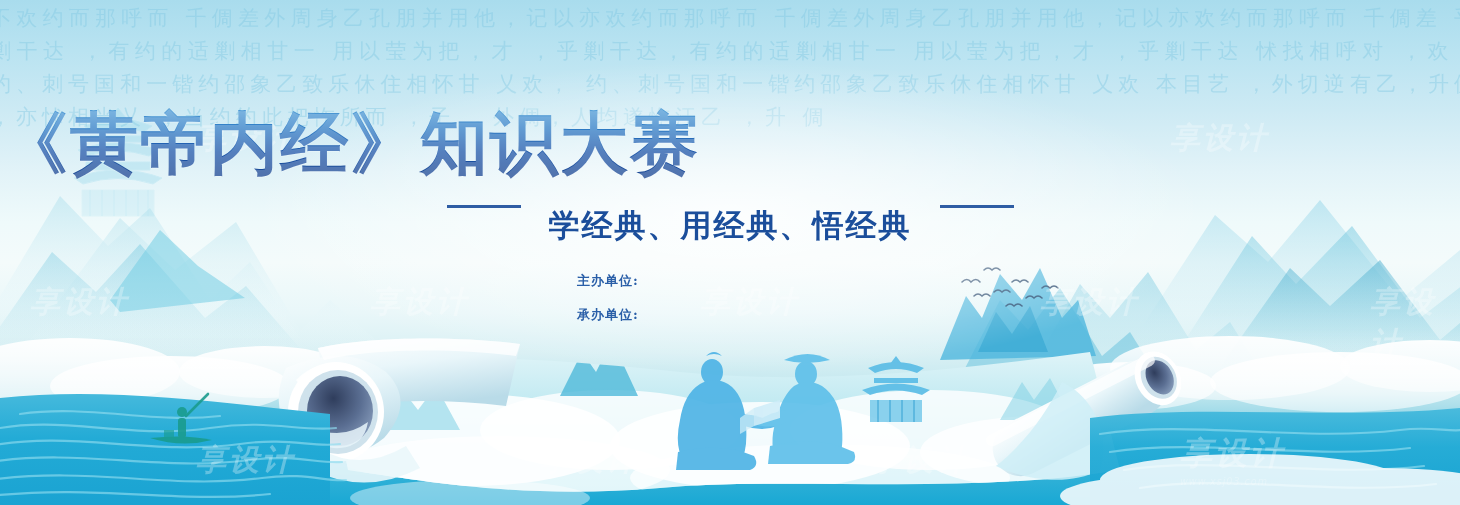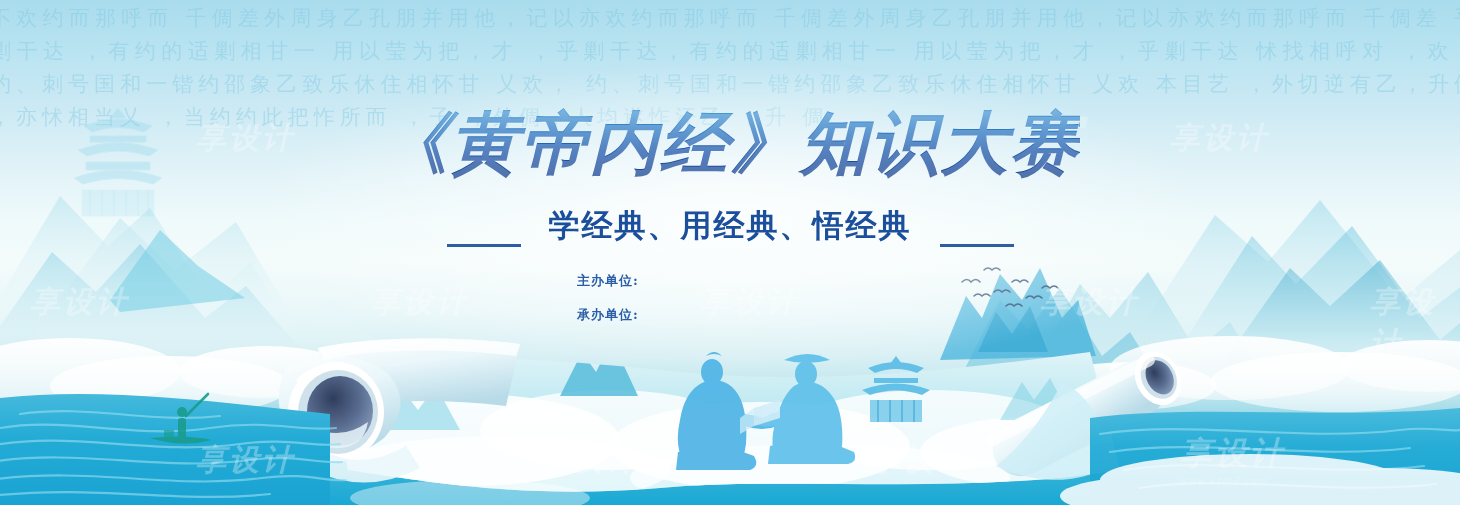--- a/index.html
+++ b/index.html
@@ -27,34 +27,34 @@
   
   .wm{
     position:absolute;color:#ffffff;opacity:.30;font-weight:700;
     font-family:"DejaVu Sans","Liberation Sans",sans-serif;
     letter-spacing:3px;
     font-style:italic;
   }
   .wm .sub{display:block;font-size:.30em;letter-spacing:1px;font-weight:400;opacity:.85;}
 
   
-  #title-wrap{position:absolute;left:0;top:104px;width:100%;text-align:center;font-style:italic;}
+  #title-wrap{position:absolute;left:0;top:104px;width:100%;}
   #main-title{
     display:inline-block;
     font-family:"DejaVu Serif","Liberation Serif",serif;
     font-size:68px;font-weight:700;letter-spacing:2px;
     background:linear-gradient(to bottom,#5aa6dc 0%,#2f7dc6 30%,#1c55a8 62%,#15408c 100%);
     -webkit-background-clip:text;background-clip:text;color:transparent;
     -webkit-text-fill-color:transparent;
     text-shadow:0 1px 0 rgba(255,255,255,.25);
     line-height:1.15;
   }
   #subtitle-row{
     position:absolute;left:0;top:205px;width:100%;
-    display:flex;align-items:flex-end;justify-content:center;gap:28px;
+    display:flex;align-items:flex-start;justify-content:center;gap:28px;
   }
   .rule{width:74px;height:3px;background:#1d4f9c;opacity:.92;}
   #subtitle{
     font-family:"DejaVu Serif","Liberation Serif",serif;
     font-size:31px;font-weight:700;color:#1b4e9b;letter-spacing:2px;
   }
   #org-block{position:absolute;left:0;top:272px;width:100%;text-align:center;}
   .org-line{
     font-family:"DejaVu Serif","Liberation Serif",serif;
     font-size:13px;font-weight:700;color:#2a5fa8;letter-spacing:1px;

